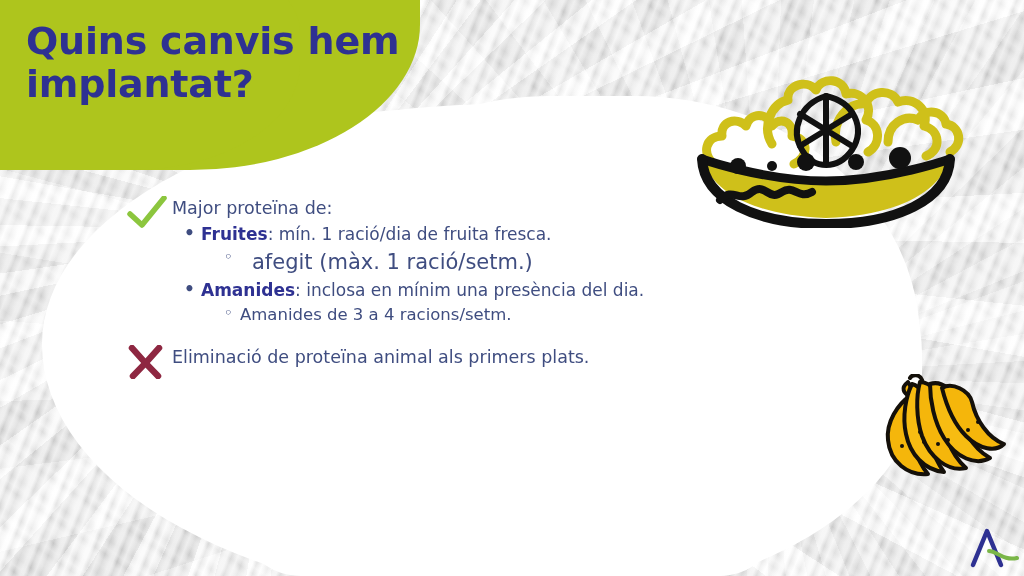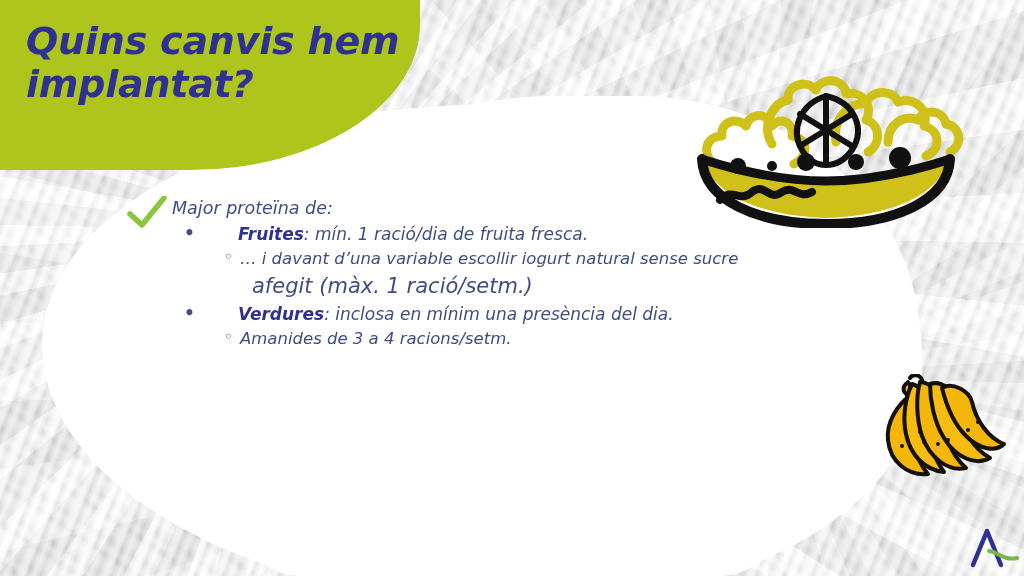--- a/index.html
+++ b/index.html
@@ -7,21 +7,20 @@
     padding: 0;
     background: #ffffff;
   }
   #slide {
     position: relative;
     width: 1024px;
     height: 576px;
     overflow: hidden;
     font-family: "DejaVu Sans", sans-serif;
     background: #d8d8d8;
-    font-style: italic;
   }
 
   
   .bg-paper {
     position: absolute;
     inset: 0;
     background-color: #dcdcdc;
     background-image:
       repeating-linear-gradient(112deg, rgba(255,255,255,.85) 0px, rgba(255,255,255,.85) 3px, rgba(190,190,190,.35) 7px, rgba(255,255,255,.8) 13px, rgba(205,205,205,.3) 19px, rgba(255,255,255,.85) 26px),
       repeating-linear-gradient(34deg, rgba(255,255,255,.75) 0px, rgba(255,255,255,.75) 5px, rgba(185,185,185,.3) 11px, rgba(255,255,255,.7) 17px, rgba(200,200,200,.28) 24px, rgba(255,255,255,.8) 33px),
@@ -146,21 +145,21 @@
     display: block;
     position: relative;
     font-size: 16.5px;
   }
   .lvl2 .dot, .lvl3 .dot {
     position: absolute;
     font-weight: 700;
   }
   .lvl2 .dot { left: 58px; top: -1px; font-size: 17px; color:#3f4d80; }
   .lvl3 .dot { left: 98px; top: 0px;  font-size: 13px; color:#3f4d80; }
-  .bold { font-weight: 700; color: #2e3192; margin-left: 37px; }
+  .bold { font-weight: 700; color: #2e3192; }
   .gap-sm { height: 13px; }
   .gap-md { height: 18px; }
   .indent-cont { display:block; padding-left: 126px; font-size:21px; }
   .plain-row { display:block; padding-left: 46px; }
 
   
   .salad { position: absolute; left: 676px; top: 58px; width: 300px; height: 170px; z-index: 4; }
   .bananas { position: absolute; left: 872px; top: 374px; width: 136px; height: 116px; z-index: 4; }
   .logo { position: absolute; left: 967px; top: 525px; width: 54px; height: 46px; z-index: 7; }
 </style>
@@ -239,38 +238,44 @@
       <span class="row-text">Major proteïna de:</span>
     </div>
 
     <div class="lvl2">
       <span class="dot">•</span>
       <span class="bold">Fruites</span><span>: mín. 1 ració/dia de fruita fresca.</span>
     </div>
 
     <div class="lvl3">
       <span class="dot">◦</span>
-      <span>… i davant d’una variable escollir iogurt natural sense sucre</span>
     </div>
     <div class="indent-cont">
       <span>afegit (màx. 1 ració/setm.)</span>
     </div>
 
     <div class="lvl2">
       <span class="dot">•</span>
-      <span class="bold">Verdures</span><span>: inclosa en mínim una presència del dia.</span>
+      <span class="bold">Amanides</span><span>: inclosa en mínim una presència del dia.</span>
     </div>
 
     <div class="lvl3">
       <span class="dot">◦</span>
       <span>Amanides de 3 a 4 racions/setm.</span>
     </div>
 
     <div class="gap-md"></div>
 
+    <div class="row">
+      <svg class="row-icon" viewBox="0 0 44 34">
+        <path d="M6 3 C12 10 26 25 32 31" fill="none" stroke="#8e2741" stroke-width="6.5" stroke-linecap="round"></path>
+        <path d="M33 3 C27 10 13 25 7 31" fill="none" stroke="#8e2741" stroke-width="6.5" stroke-linecap="round"></path>
+      </svg>
+      <span class="row-text">Eliminació de proteïna animal als primers plats.</span>
+    </div>
 
     <div class="gap-sm"></div>
 
 
     <div class="gap-md"></div>
 
 
   </div>
 
   <svg class="logo" viewBox="0 0 54 46">

